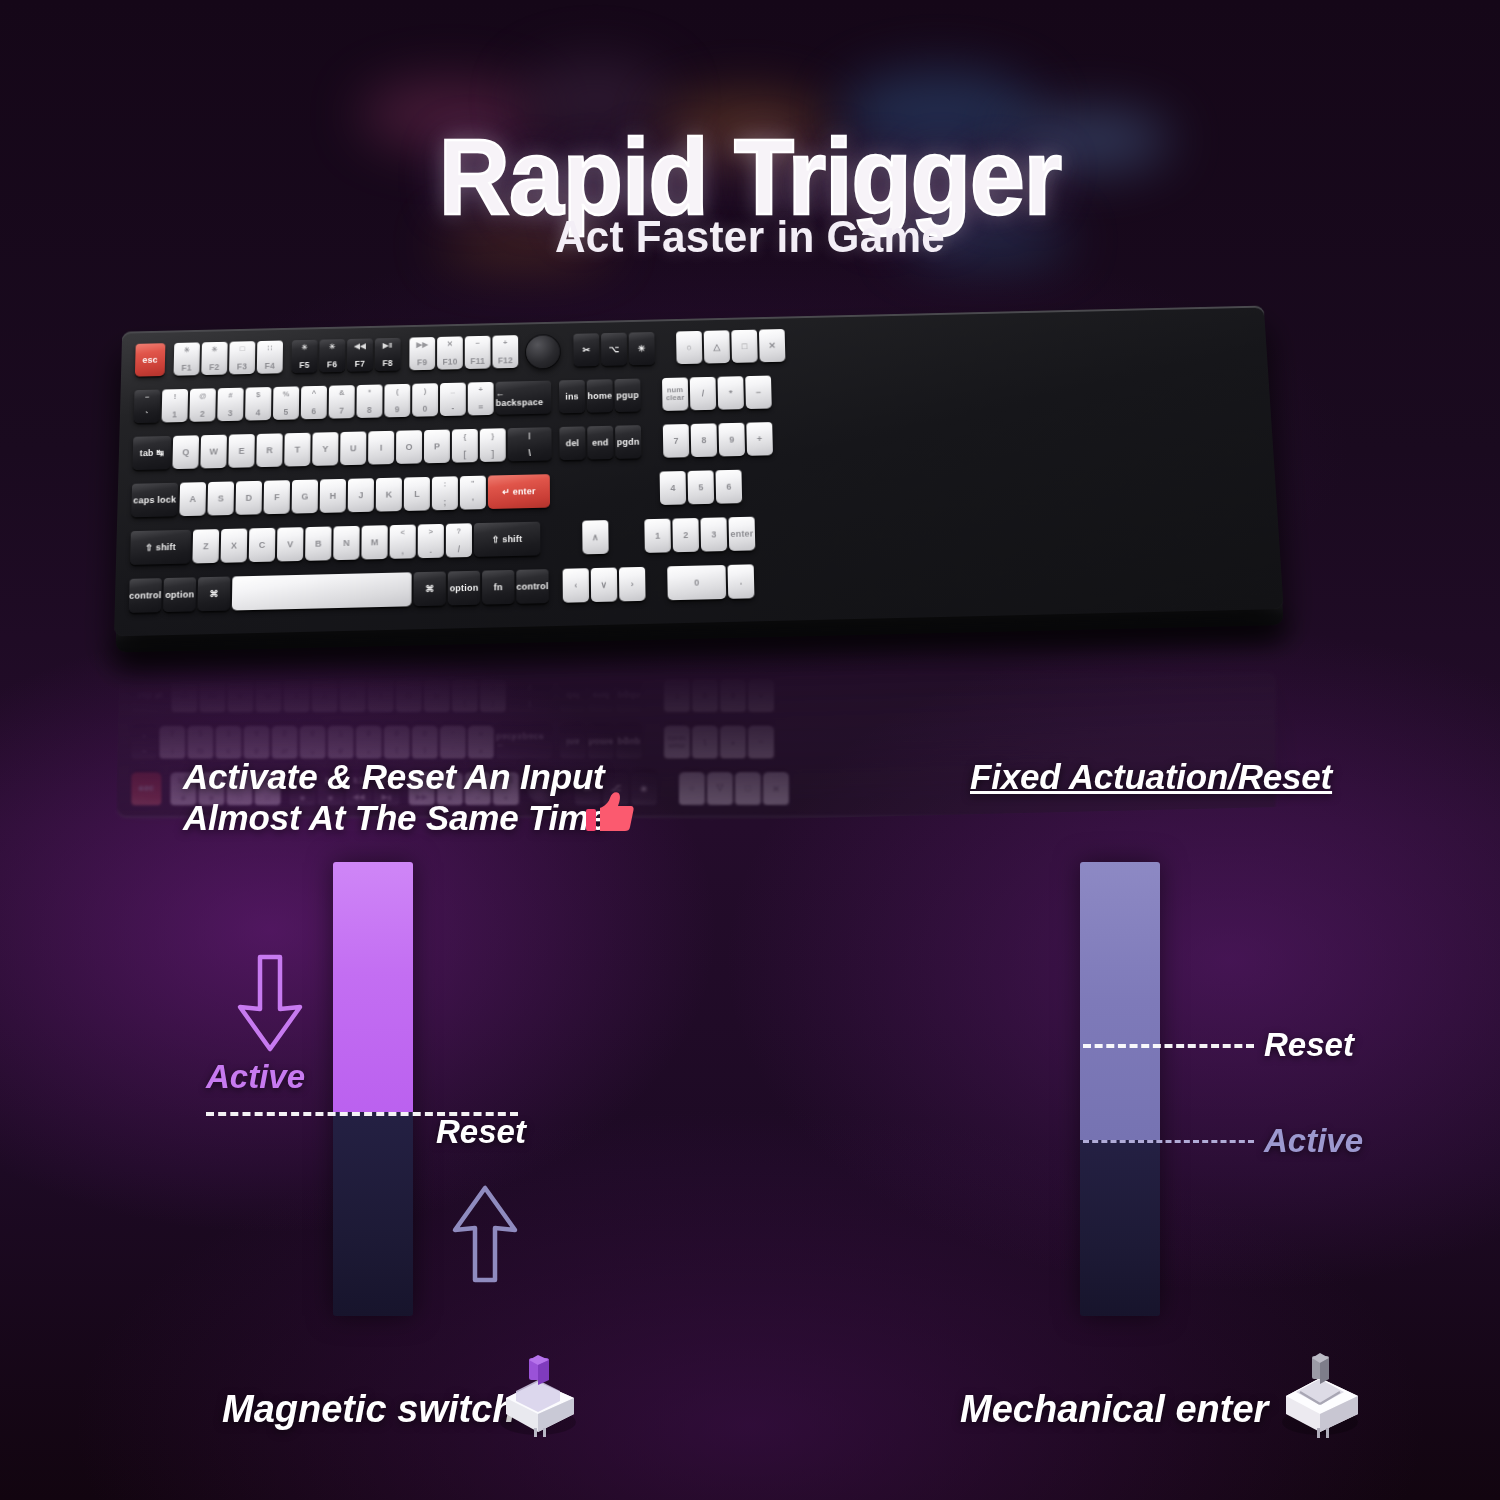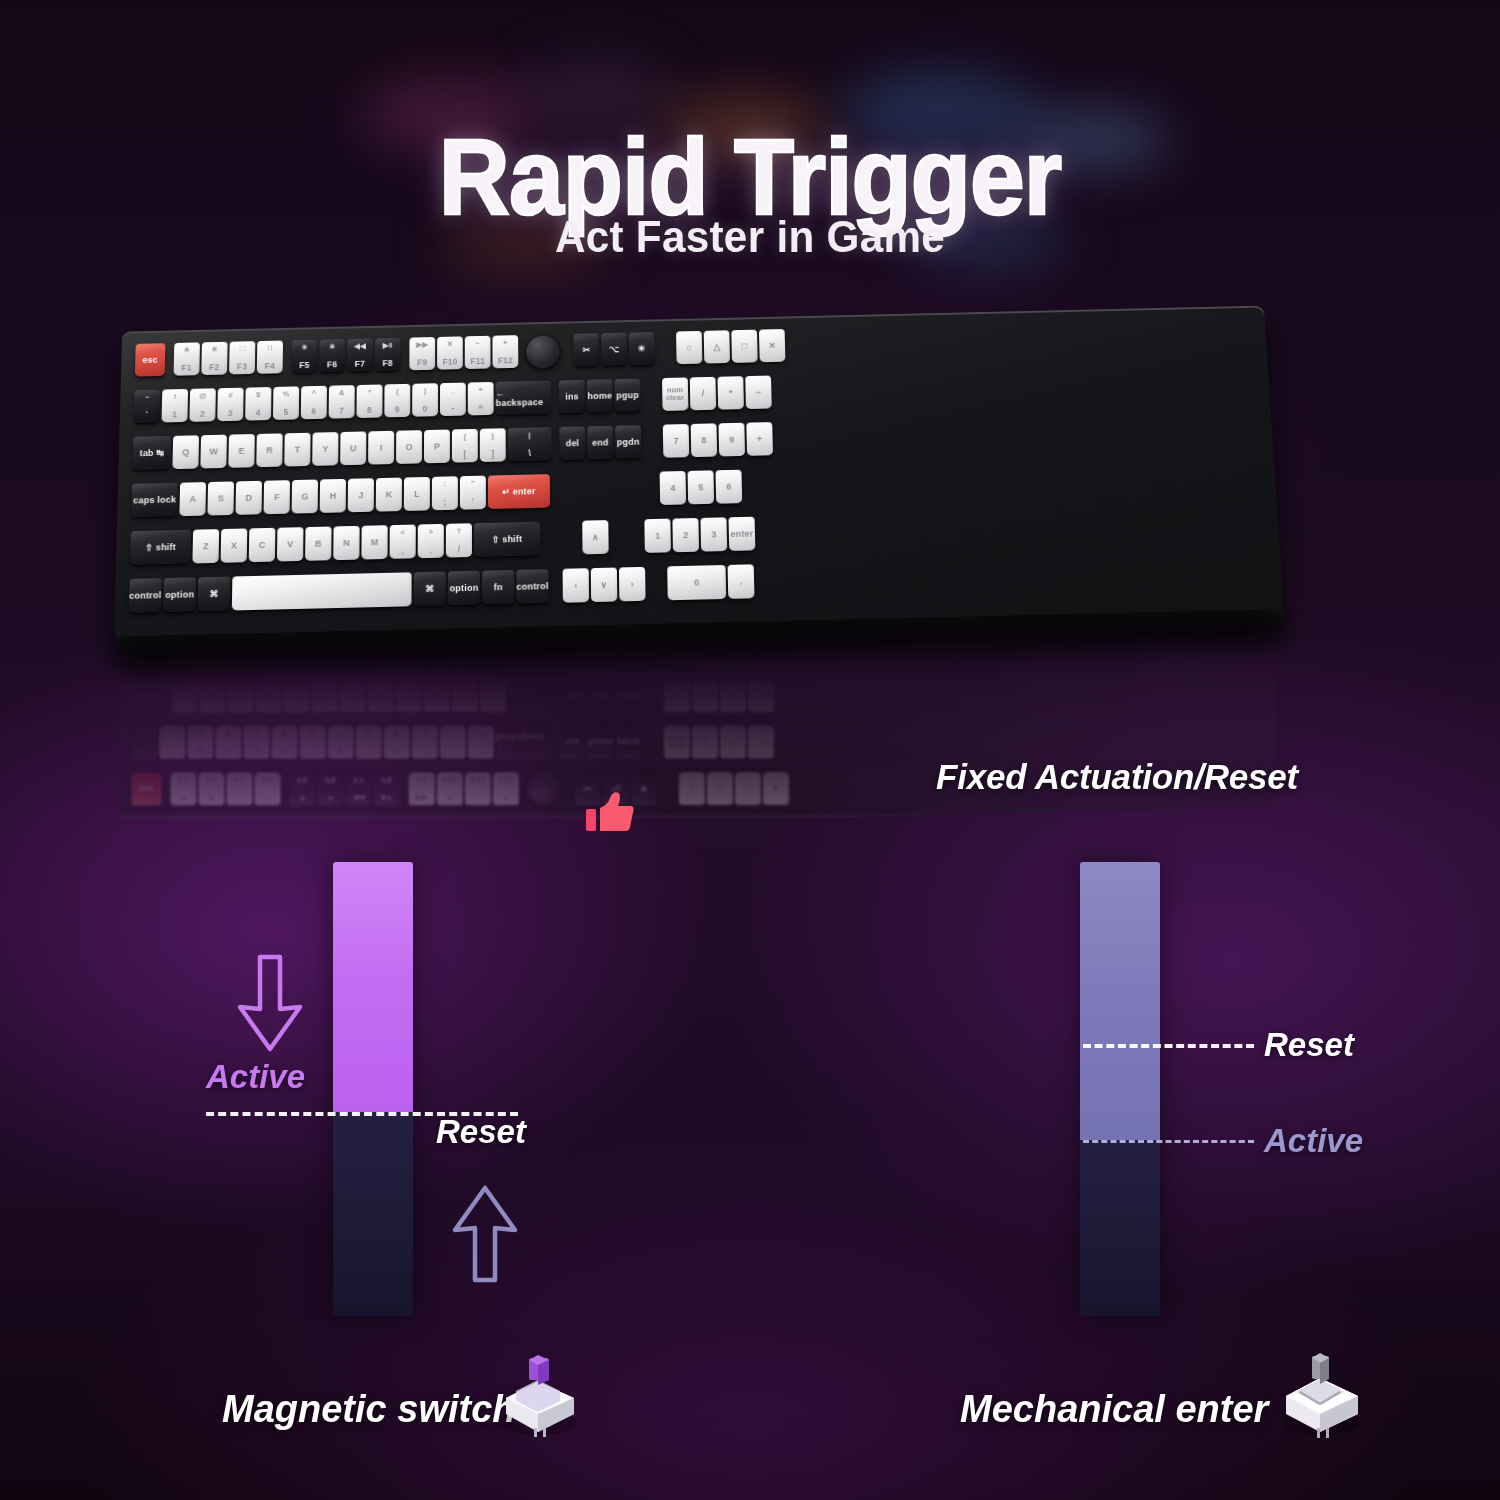--- a/index.html
+++ b/index.html
@@ -84,21 +84,21 @@
   }
   #kbreflect .kb-case{height:150px;background:linear-gradient(0deg,#3a3a3d,#1a1a1e 60%,#131316);}
 
   
   .cap{
     position:absolute;font-style:italic;font-weight:700;color:#fff;
     font-size:35px;line-height:1.18;letter-spacing:-.2px;
     text-shadow:0 2px 8px rgba(0,0,0,.65);
   }
   #cap-left{left:183px;top:756px;width:520px;}
-  #cap-right{left:936px;top:756px;width:420px;}
+  #cap-right{left:970px;top:756px;width:420px;text-decoration:underline;}
   .thumb{position:absolute;left:586px;top:791px;width:48px;height:42px;}
 
   
   .bar{position:absolute;width:80px;border-radius:3px;overflow:hidden;
        box-shadow:0 0 26px rgba(0,0,0,.5);}
   .bar .top{width:100%;}
   .bar .bot{width:100%;background:linear-gradient(180deg,#242043 0%,#1d1a36 60%,#17142c 100%);}
 
   #bar-left{left:333px;top:862px;height:454px;}
   #bar-left .top{height:250px;background:linear-gradient(180deg,#cf86f7 0%,#c36ef2 45%,#bb61ef 100%);}
@@ -881,20 +881,24 @@
               <span class="ctr">0</span>
             </div>
             <div class="k light" style="left: 594px; top: 240px; width: 26px; height: 34px;">
               <span class="ctr">.</span>
             </div>
           </div>
         </div>
     </div>
   </div>
 
+  <div class="cap" id="cap-left">
+    <div>Activate &amp; Reset An Input</div>
+    <div>Almost At The Same Time</div>
+  </div>
 
   <svg class="thumb" viewBox="0 0 48 42">
     <rect x="0" y="18" width="10" height="22" rx="2" fill="#f5436b"></rect>
     <path d="M14 40 L14 17 C14 17 22 14 24 7 C25.5 1.5 30 0 32.5 2 C35 4 34 10 32 15 L45 15 C47 15 48 17 47.5 19 L44 36 C43.5 39 41.5 40 39 40 Z" fill="#fb5a6f"></path>
   </svg>
 
   <div class="cap" id="cap-right">
     <div>Fixed Actuation/Reset</div>
   </div>
 

